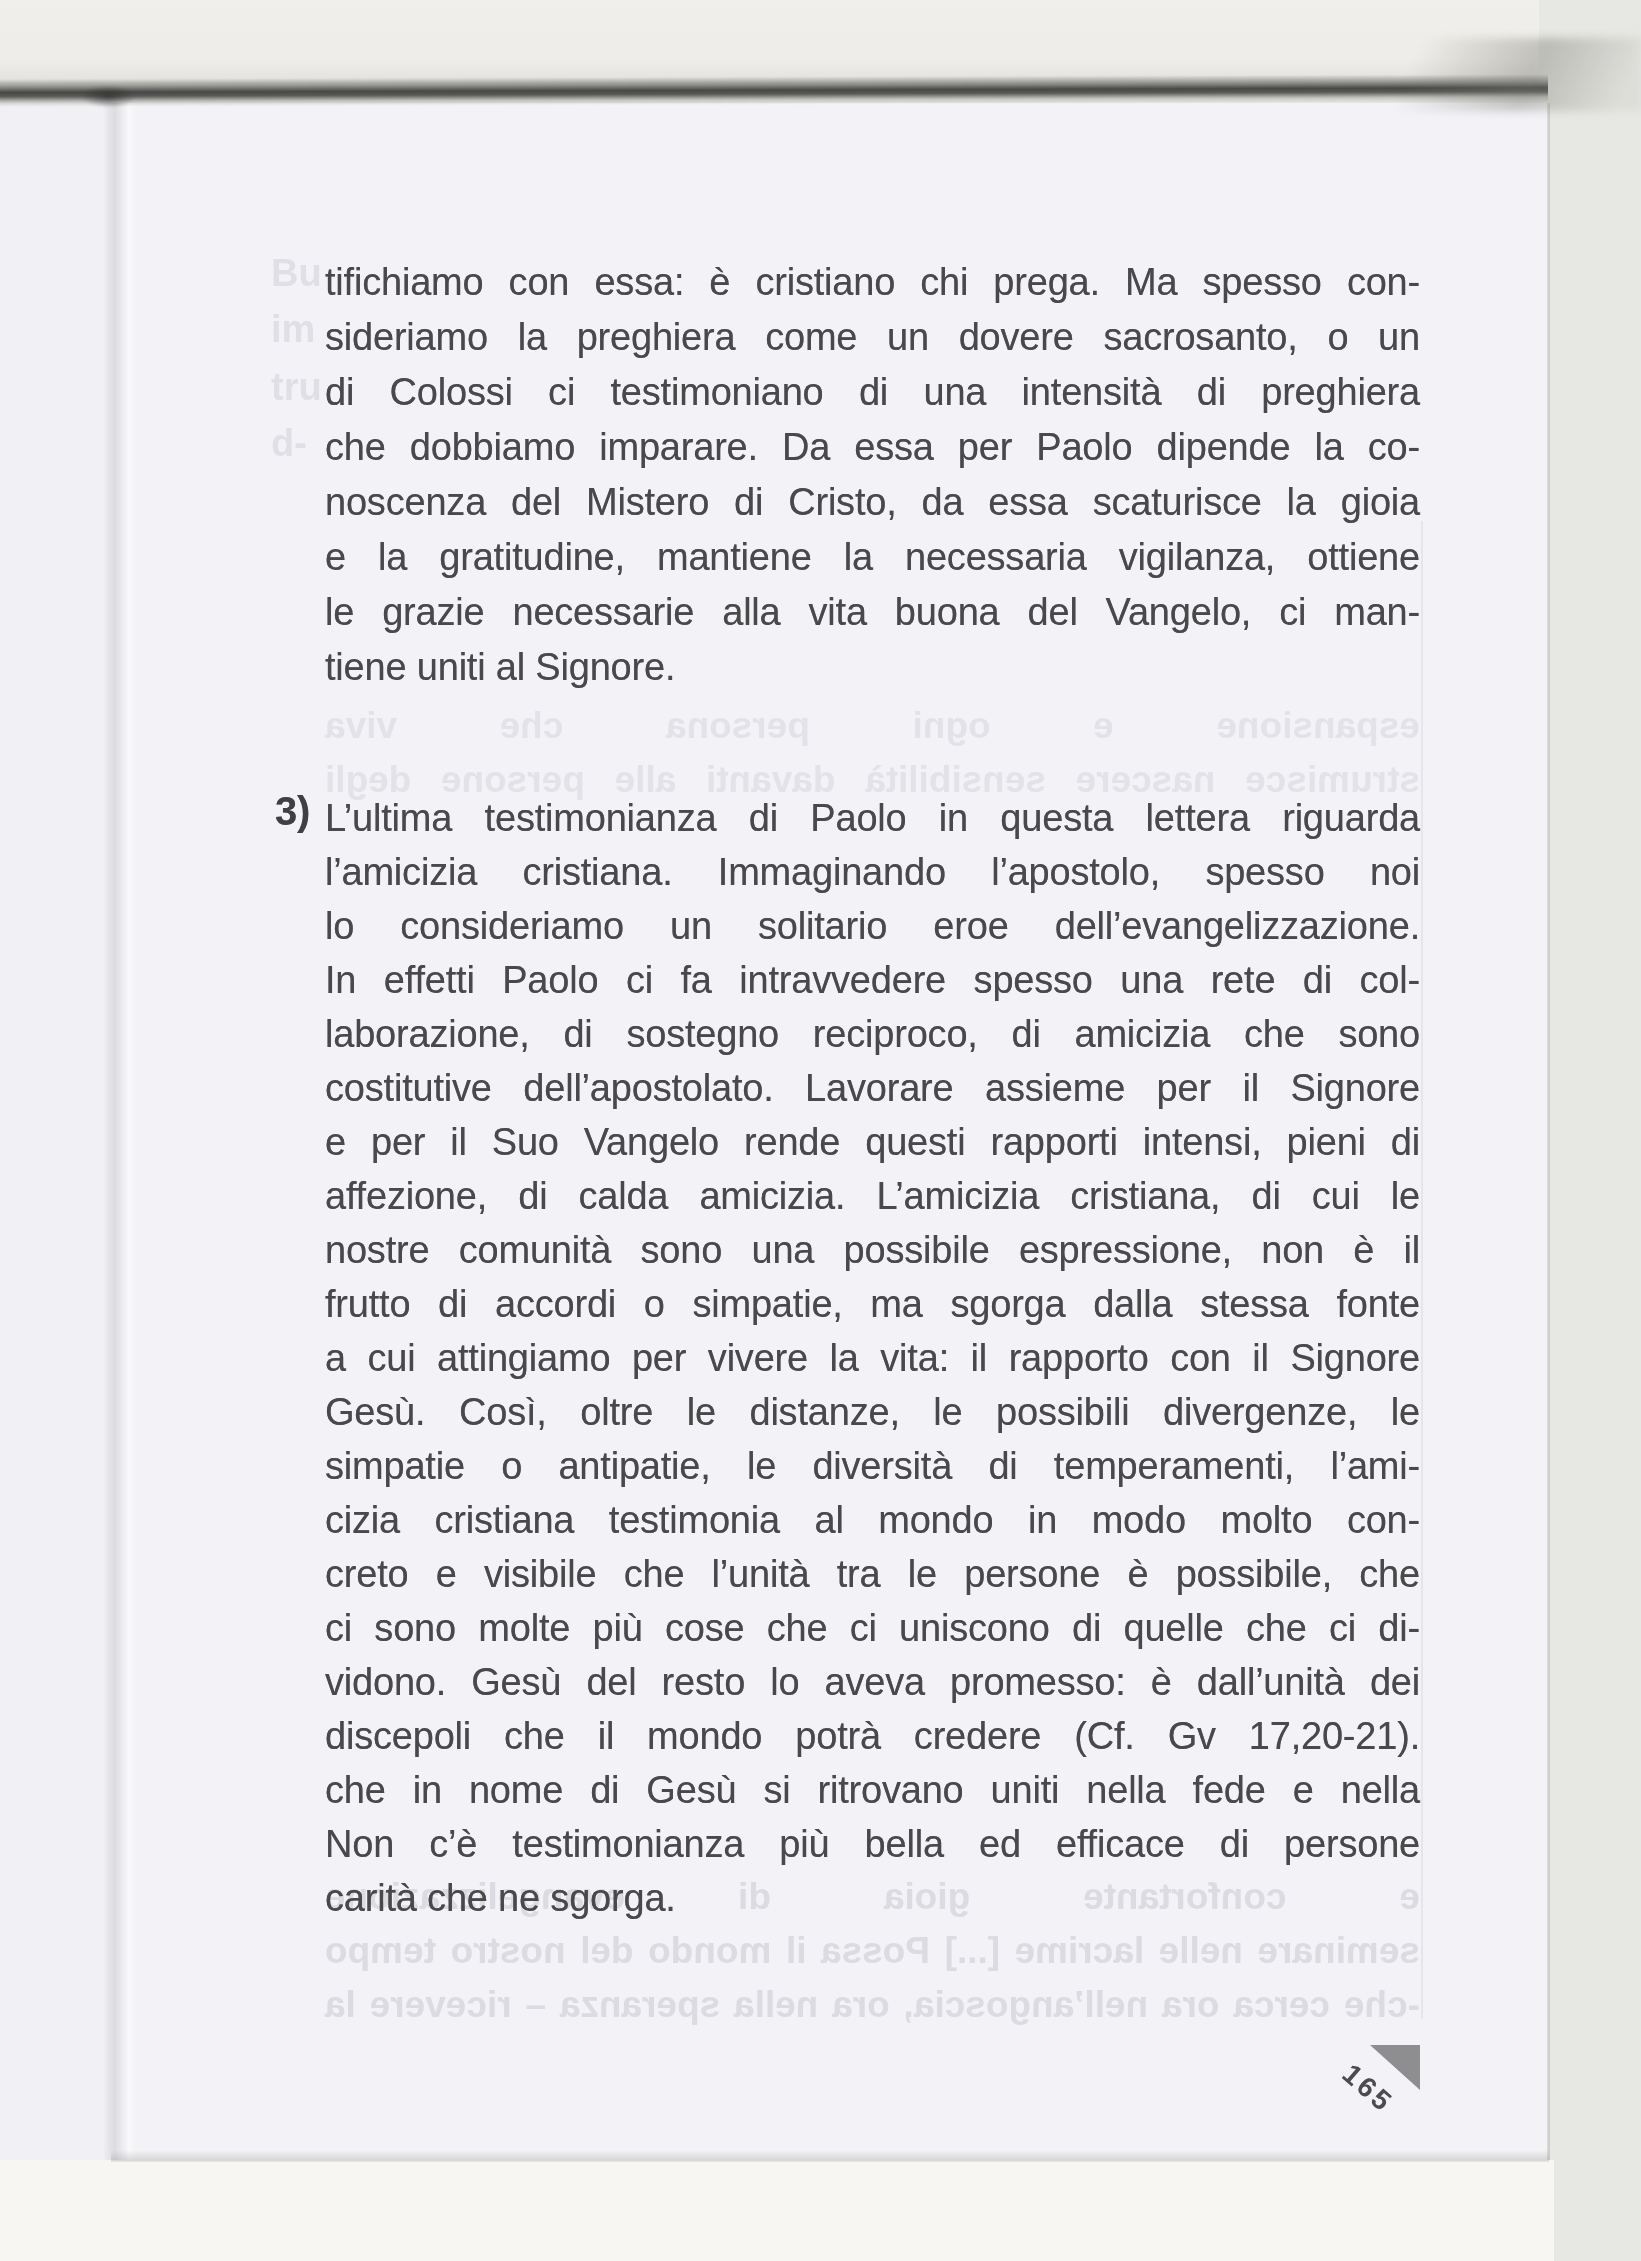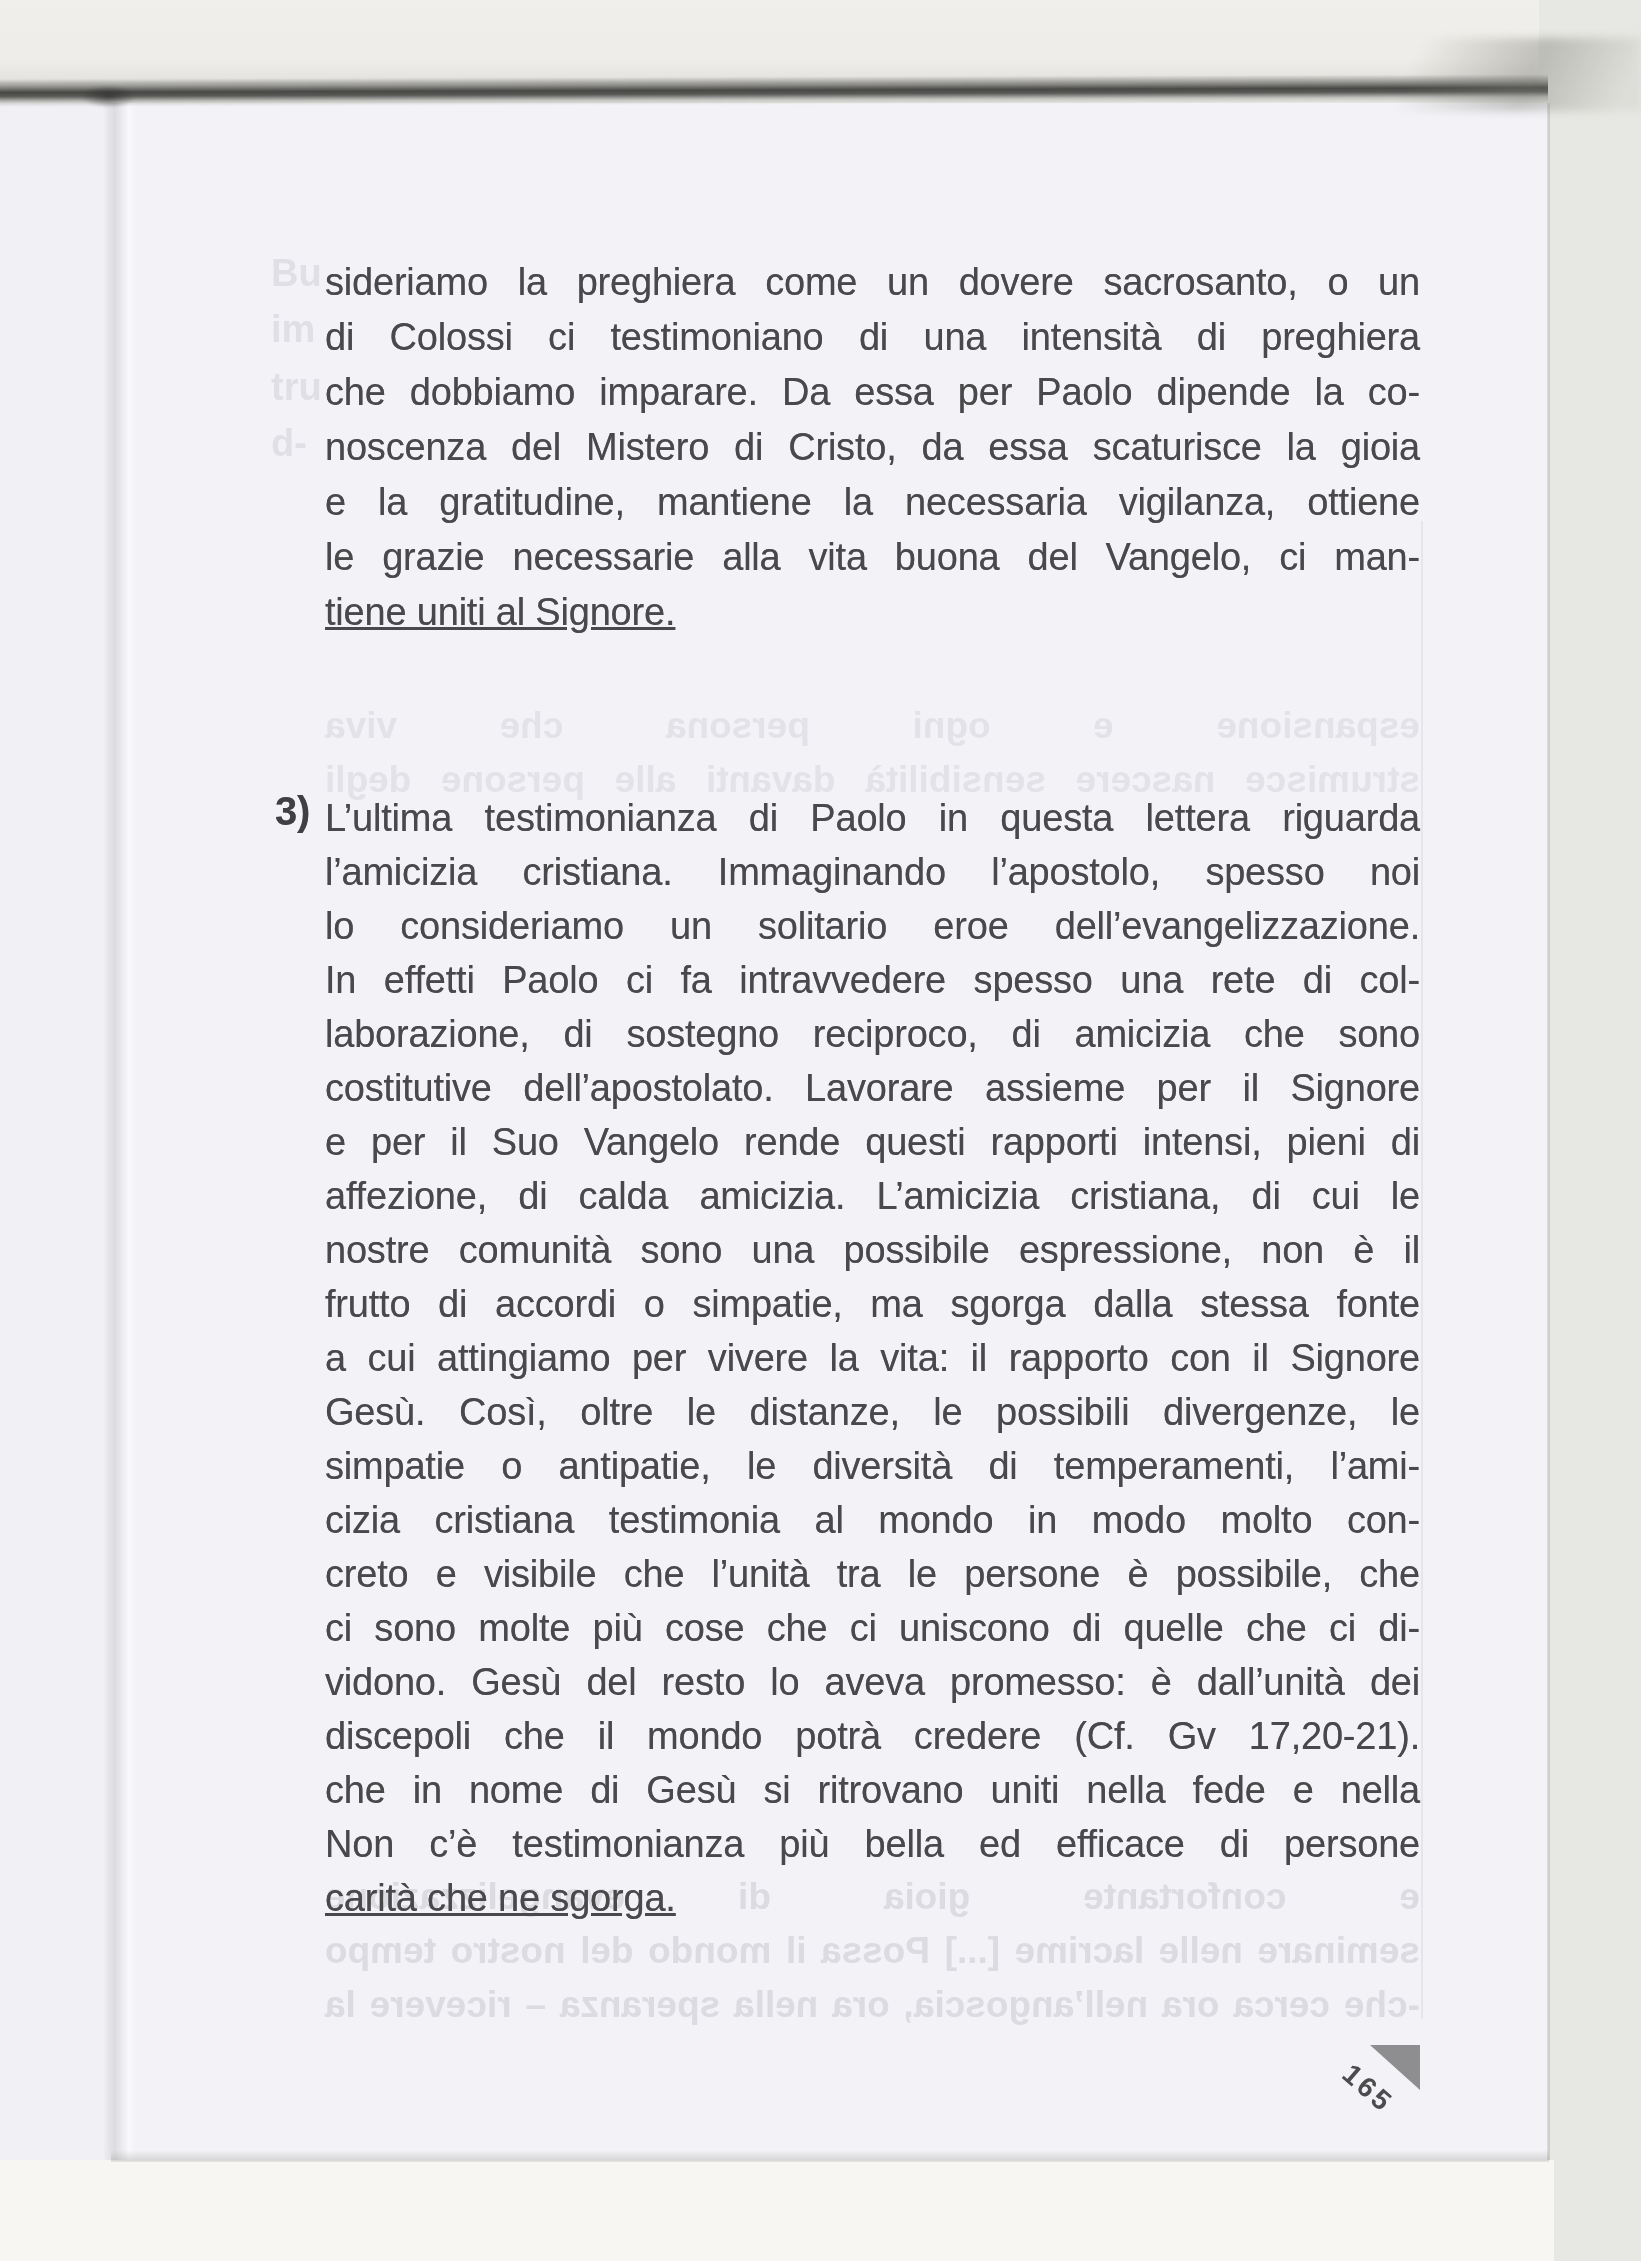--- a/index.html
+++ b/index.html
@@ -40,21 +40,21 @@
 
   
   .textcol{position:absolute;left:325px;width:1095px;color:#49494b;
     font-size:38px;letter-spacing:-0.2px;
     text-shadow:0 0 0.6px rgba(73,73,75,0.65);}
   .para1{top:255px;}
   .item{top:791px;}
   .para1 .tline{height:55px;line-height:55px;}
   .item  .tline{height:54px;line-height:54px;}
   .tline{text-align:justify;text-align-last:justify;white-space:nowrap0;}
-  .tline.last{text-align-last:left;text-decoration:underline;}
+  .tline.last{text-align-last:left;}
   .marker{position:absolute;left:-50px;top:-1.7px;font-weight:700;font-size:40px;color:#404042;}
 
   
   .bleed-frag{position:absolute;left:271px;width:99px;height:50px;line-height:50px;
     font-size:38px;font-weight:700;color:rgba(104,104,124,0.13);}
   .bleed-line{position:absolute;left:325px;width:1095px;height:53px;line-height:53px;
     font-size:37px;font-weight:600;transform:scaleX(-1);
     text-align:justify;text-align-last:justify;}
   .bleed-mid{color:rgba(98,102,122,0.115);}
   .bleed-bottom{color:rgba(92,97,118,0.16);}
@@ -92,20 +92,21 @@
 
   <div class="bleed-line bleed-mid" style="top:699px">espansione e ogni persona che viva</div>
   <div class="bleed-line bleed-mid" style="top:753px">strumisce nascere sensibilità davanti alle persone degli</div>
 
   <div class="bleed-line bleed-bottom" style="top:1870px">e confortante gioia di evangelizzazione</div>
   <div class="bleed-line bleed-bottom" style="top:1924px">seminare nelle lacrime [...] Possa il mondo del nostro tempo</div>
   <div class="bleed-line bleed-bottom" style="top:1978px">-che cerca ora nell’angoscia, ora nella speranza – ricevere la</div>
   <div class="bleed-vline"></div>
 
   <div class="textcol para1">
+      <div class="tline">tifichiamo con essa: è cristiano chi prega. Ma spesso con-</div>
       <div class="tline">sideriamo la preghiera come un dovere sacrosanto, o un</div>
       <div class="tline">di Colossi ci testimoniano di una intensità di preghiera</div>
       <div class="tline">che dobbiamo imparare. Da essa per Paolo dipende la co-</div>
       <div class="tline">noscenza del Mistero di Cristo, da essa scaturisce la gioia</div>
       <div class="tline">e la gratitudine, mantiene la necessaria vigilanza, ottiene</div>
       <div class="tline">le grazie necessarie alla vita buona del Vangelo, ci man-</div>
       <div class="tline last">tiene uniti al Signore.</div>
     </div>
 
   <div class="textcol item">

